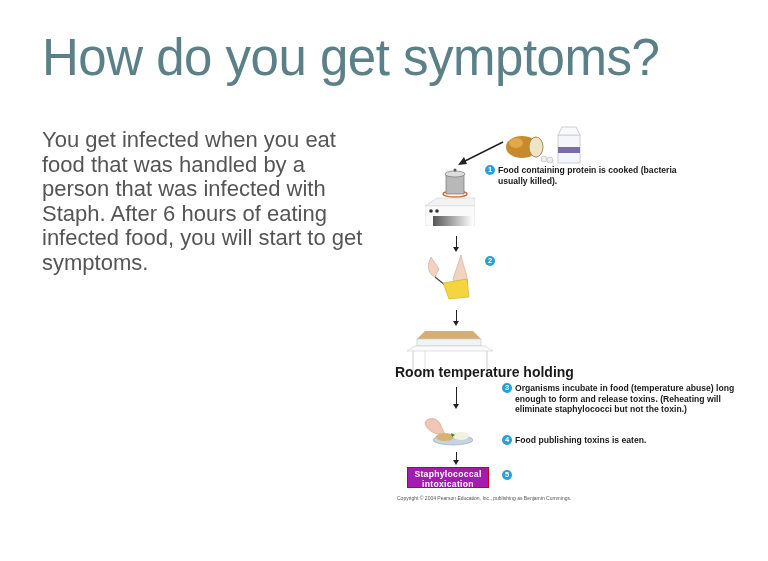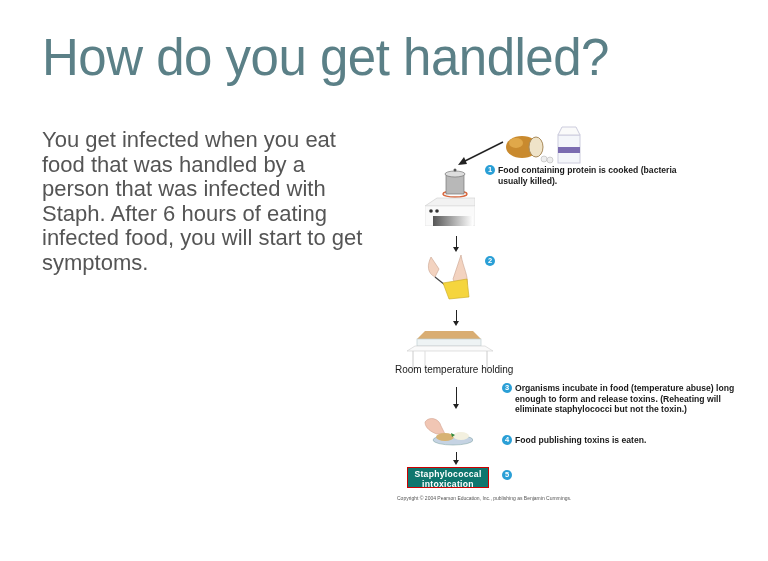--- a/index.html
+++ b/index.html
@@ -4,28 +4,28 @@
 <style>
   html, body { margin:0; padding:0; }
   body { width:768px; height:561px; background:#ffffff; position:relative; overflow:hidden; font-family:"Liberation Sans", sans-serif; }
   .title { position:absolute; left:42px; top:28px; font-size:51px; font-weight:300; color:#5b8087; letter-spacing:-0.5px; white-space:nowrap; font-family:"Liberation Sans", sans-serif; }
   .body-text { position:absolute; left:42px; top:128px; width:330px; font-size:22px; line-height:24.5px; color:#555555; }
   .fig { position:absolute; left:395px; top:120px; width:340px; height:390px; }
   .step-text { position:absolute; font-size:8.6px; font-weight:bold; color:#1a1a1a; line-height:10.6px; }
   .num { display:inline-block; width:10px; height:10px; border-radius:50%; background:#2a9fd6; color:#fff; font-size:7.5px; text-align:center; line-height:10px; margin-right:3px; position:absolute; left:-13px; top:0px; }
   .arrow-down { position:absolute; width:1px; background:#222; }
   .arrow-down:after { content:""; position:absolute; left:-3px; bottom:-4px; border-left:3.5px solid transparent; border-right:3.5px solid transparent; border-top:5px solid #222; }
-  .room-label { position:absolute; left:0px; top:244px; font-size:10px; font-weight:normal; color:#1a1a1a; }
-  .red-box { position:absolute; left:12px; top:347px; width:82px; height:21px; background:#0f766e; color:#fff; font-size:8.6px; font-weight:bold; text-align:center; line-height:10px; padding-top:1px; box-sizing:border-box; border:1px solid #c00; letter-spacing:0.3px; }
+  .room-label { position:absolute; left:0px; top:244px; font-size:14px; font-weight:bold; color:#1a1a1a; }
+  .red-box { position:absolute; left:12px; top:347px; width:82px; height:21px; background:#a21caf; color:#fff; font-size:8.6px; font-weight:bold; text-align:center; line-height:10px; padding-top:1px; box-sizing:border-box; border:1px solid #c00; letter-spacing:0.3px; }
   .copyright { position:absolute; left:2px; top:375px; font-size:5px; color:#555; white-space:nowrap; }
 </style>
 </head>
 <body>
 
-<div class="title">How do you get handled?</div>
+<div class="title">How do you get symptoms?</div>
 <div class="body-text">You get infected when you eat food that was handled by a person that was infected with Staph. After 6 hours of eating infected food, you will start to get symptoms.</div>
 
 <div class="fig">
 
   <svg style="position:absolute;left:105px;top:5px" width="90" height="42" viewBox="0 0 90 42">
     <ellipse cx="22" cy="22" rx="16" ry="11" fill="#c98a2e"></ellipse>
     <ellipse cx="16" cy="18" rx="7" ry="5" fill="#e0a84a"></ellipse>
     <ellipse cx="36" cy="22" rx="7" ry="10" fill="#efe3c8" stroke="#a88a5a" stroke-width="1"></ellipse>
     <circle cx="44" cy="34" r="3" fill="#eee" stroke="#aaa" stroke-width="0.5"></circle>
     <circle cx="50" cy="35" r="3" fill="#eee" stroke="#aaa" stroke-width="0.5"></circle>

